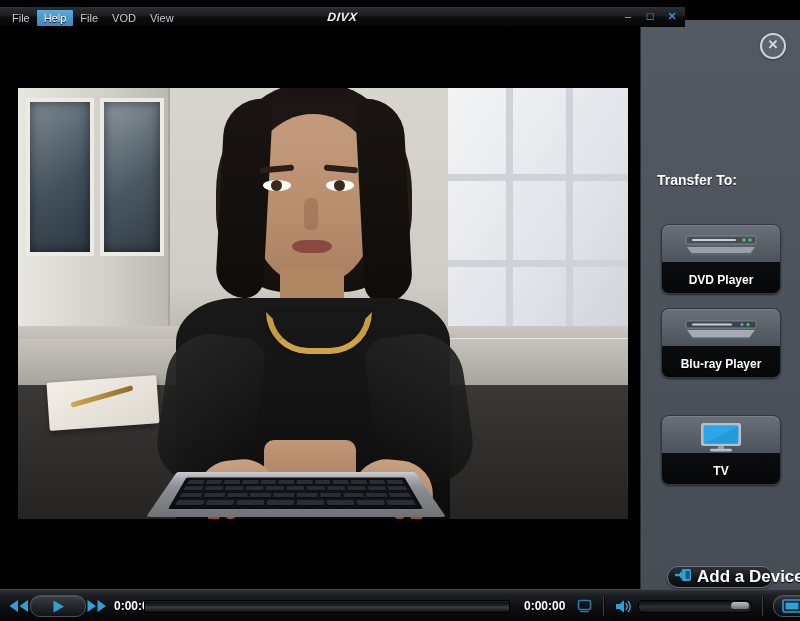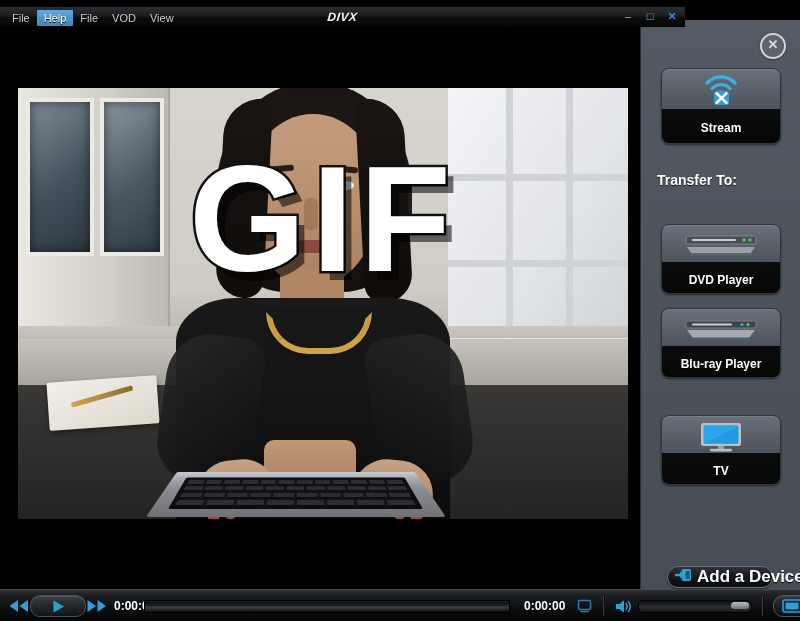--- a/index.html
+++ b/index.html
@@ -622,39 +622,26 @@
               <span></span>
               <span></span>
               <span></span>
               <span></span>
               <span></span>
               <span></span>
               <span></span>
             </div>
         </div>
       </div>
-      <div class="gif-watermark">GIF</div>
     </div>
   </div>
 
   <div class="sidebar">
     <div class="sb-close">✕</div>
 
-    <div class="dev-btn" id="btn-stream">
-      <div class="icon">
-        <svg width="40" height="34" viewBox="0 0 40 34" aria-hidden="true">
-          <path d="M6 10 A19 19 0 0 1 34 10" fill="none" stroke="#35b4e8" stroke-width="3.4" stroke-linecap="round"></path>
-          <path d="M11 15.5 A12.5 12.5 0 0 1 29 15.5" fill="none" stroke="#35b4e8" stroke-width="3.2" stroke-linecap="round"></path>
-          <path d="M15.5 20.5 A6.5 6.5 0 0 1 24.5 20.5" fill="none" stroke="#35b4e8" stroke-width="3" stroke-linecap="round"></path>
-          <rect x="13" y="18" width="15" height="14" rx="2.4" fill="#2f9fd6"></rect>
-          <path d="M15.6 20.4 L25.4 29.8 M25.4 20.4 L15.6 29.8" stroke="#ffffff" stroke-width="2.6" stroke-linecap="round"></path>
-        </svg>
-      </div>
-      <div class="label">Stream</div>
-    </div>
 
     <div class="transfer-label">Transfer To:</div>
 
     <div class="dev-btn" id="btn-dvd">
       <div class="icon">
         <svg width="74" height="26" viewBox="0 0 74 26" aria-hidden="true">
           <rect x="2" y="3" width="70" height="8" rx="1.6" fill="#4a4f55" stroke="#8d939a" stroke-width="0.8"></rect>
           <rect x="8" y="6" width="44" height="2" rx="1" fill="#c9ced4"></rect>
           <circle cx="60" cy="7" r="1.7" fill="#3ad06a"></circle>
             <circle cx="66" cy="7" r="1.7" fill="#3ad06a"></circle>

